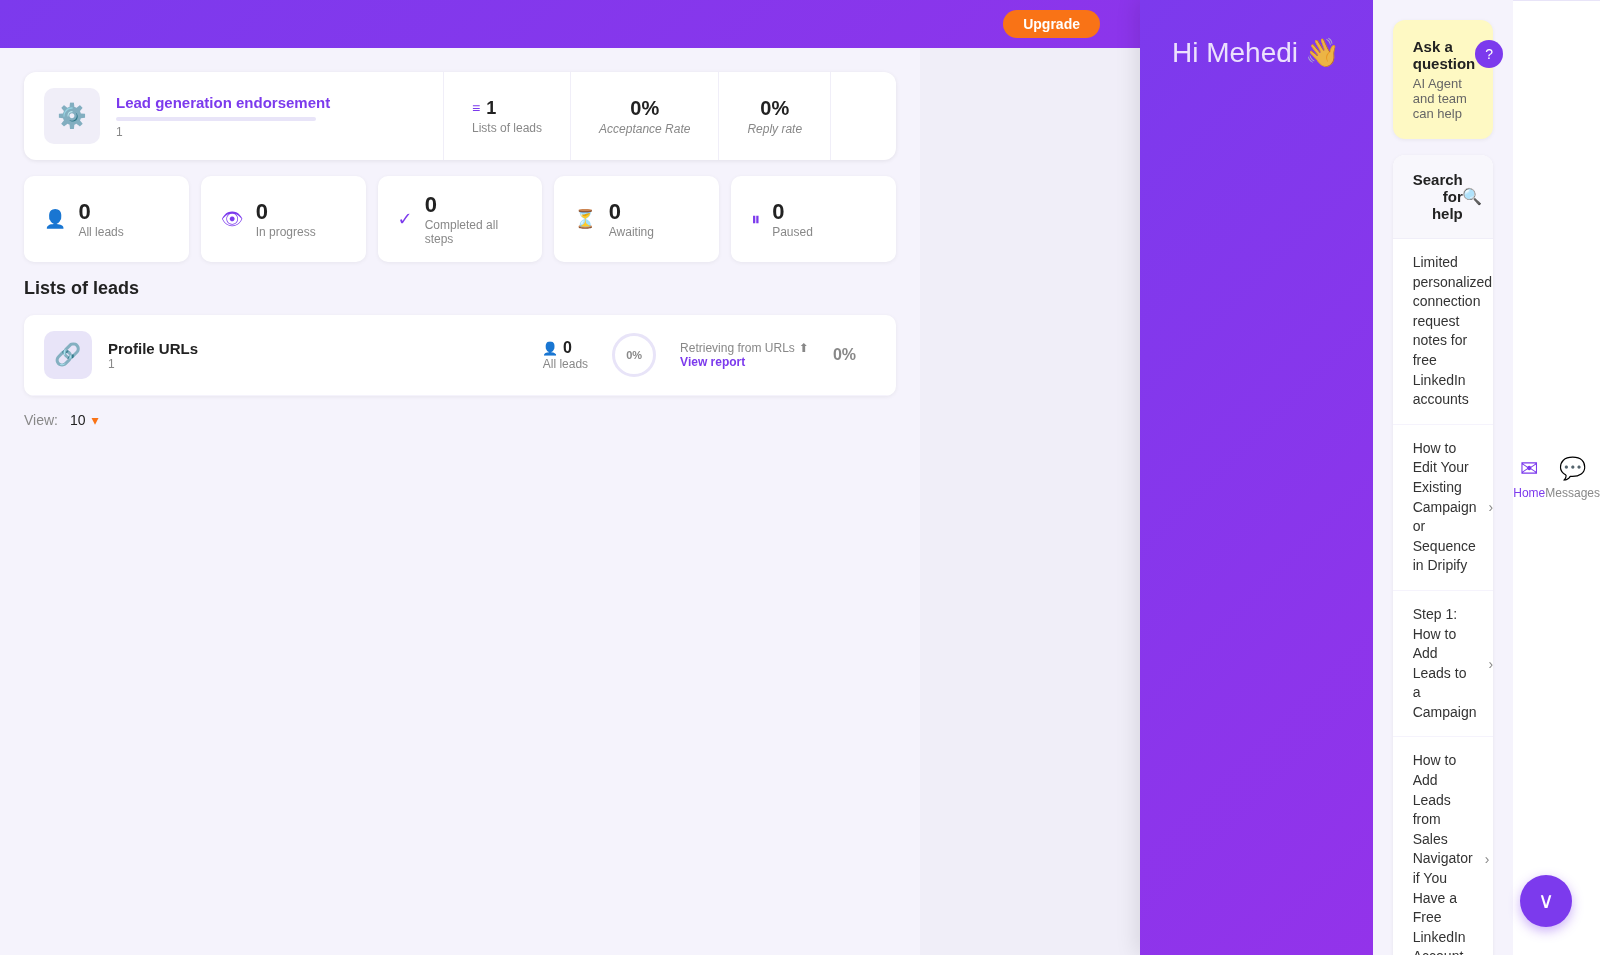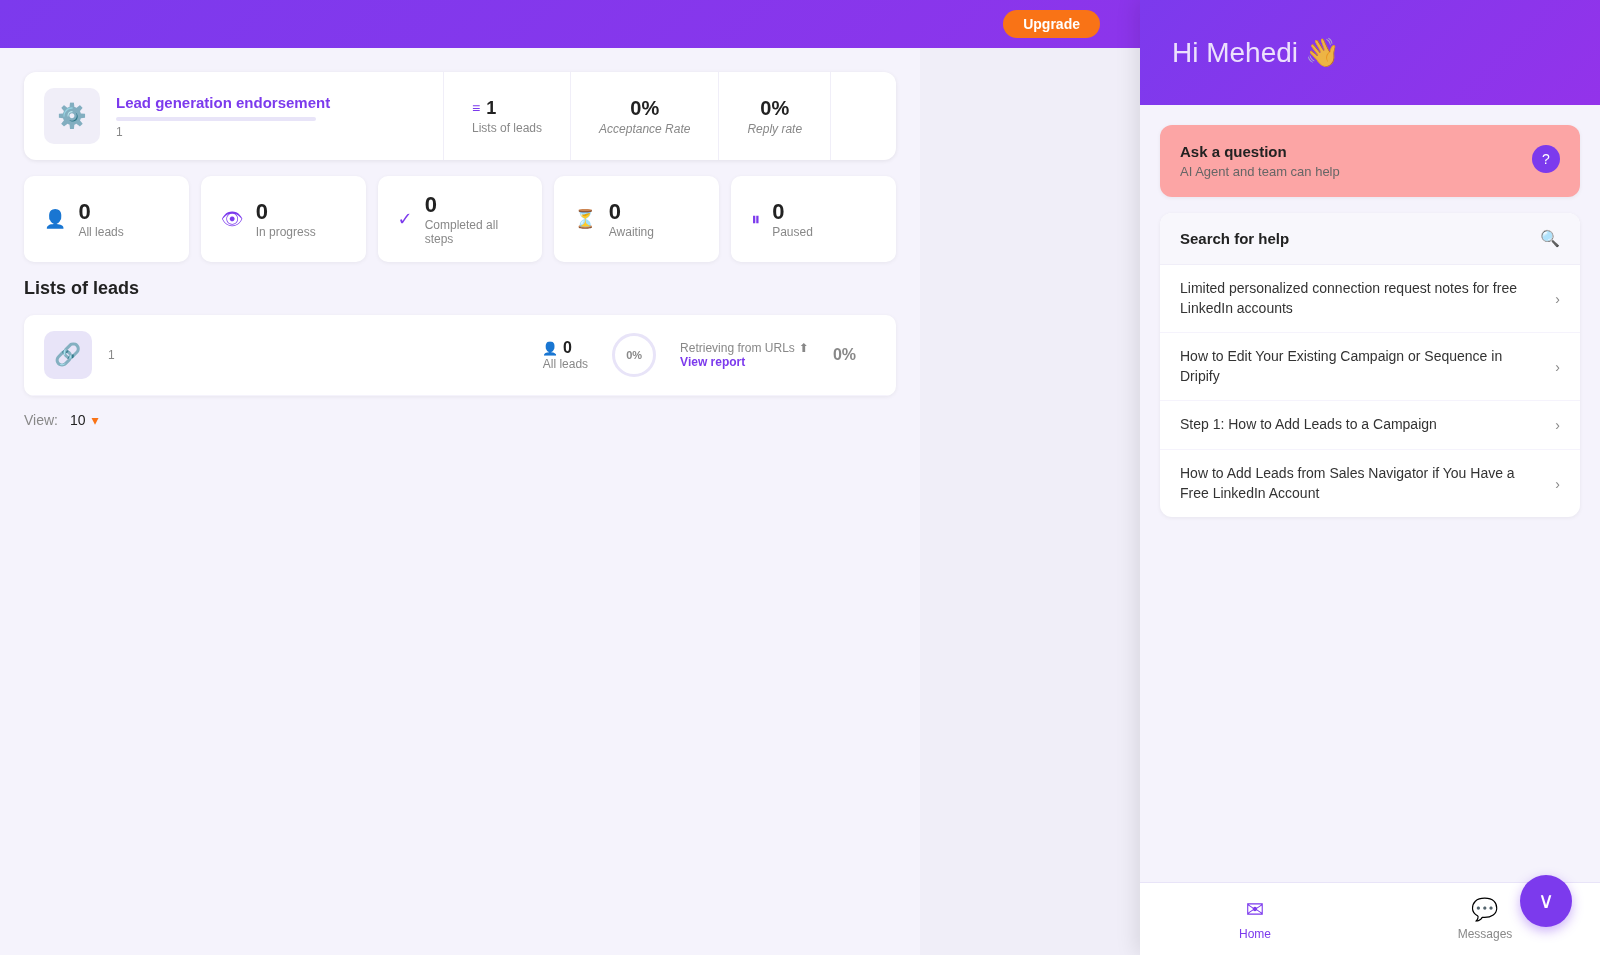--- a/index.html
+++ b/index.html
@@ -321,21 +321,21 @@
     
     .help-panel {
       position: absolute;
       top: 0;
       right: 0;
       width: 460px;
       height: 955px;
       background: white;
       box-shadow: -4px 0 20px rgba(0,0,0,0.1);
       display: flex;
-      flex-direction: column;
+      flex-direction: row;
       z-index: 10;
     }
     .help-header {
       background: linear-gradient(135deg, #7c3aed 0%, #9333ea 100%);
       padding: 36px 32px 32px;
       flex-shrink: 0;
     }
     .help-greeting {
       font-size: 28px;
       font-weight: 400;
@@ -349,21 +349,21 @@
     }
 
     .help-body {
       flex: 1;
       overflow-y: auto;
       padding: 20px;
       background: #f5f3fc;
     }
 
     .ask-card {
-      background: #fca5a5;
+      background: #fef9c3;
       border-radius: 12px;
       padding: 18px 20px;
       margin-bottom: 16px;
       display: flex;
       align-items: flex-start;
       justify-content: space-between;
       cursor: pointer;
       box-shadow: 0 1px 4px rgba(0,0,0,0.06);
     }
     .ask-card-content h3 {
@@ -554,20 +554,21 @@
     </div>
     </div>
 
 
   <div class="section-title">Lists of leads</div>
 
   <div class="lead-list-card">
     <div class="lead-list-row">
       <div class="lead-list-icon">🔗</div>
       <div class="lead-list-info">
+        <div class="lead-list-name">Profile URLs</div>
         <div class="lead-list-sub">1</div>
       </div>
       <div class="lead-list-stats">
         <div>
           <div style="font-size:13px;color:#7c3aed;display:flex;align-items:center;gap:4px;">
             <span>👤</span>
             <span style="font-size:16px;font-weight:700;color:#222;">0</span>
           </div>
           <div style="font-size:12px;color:#888;">All leads</div>
         </div>

